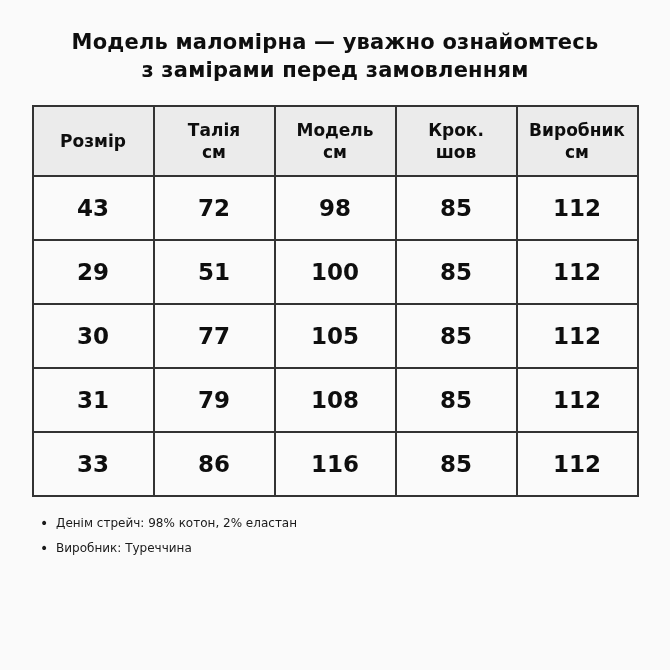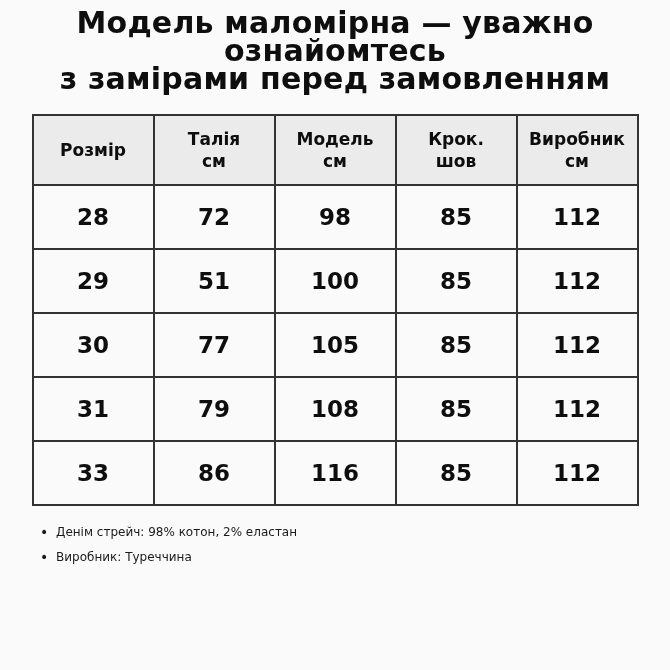--- a/index.html
+++ b/index.html
@@ -10,23 +10,23 @@
     font-family: "DejaVu Sans", "Liberation Sans", sans-serif;
     color: #0e0e0e;
     overflow: hidden;
   }
   .page {
     width: 670px;
     height: 670px;
     position: relative;
   }
   .title {
-    padding-top: 9px;
+    padding-top: 28px;
     text-align: center;
-    font-size: 30px;
+    font-size: 21px;
     font-weight: bold;
     line-height: 28px;
     letter-spacing: 0.2px;
   }
   .title-line { display: block; }
   table.size-table {
     border-collapse: collapse;
     width: 607px;
     margin: 21px auto 0 auto;
     table-layout: fixed;
@@ -103,21 +103,21 @@
           <span>шов</span>
         </th>
         <th>
           <span>Виробник</span>
           <span>см</span>
         </th>
       </tr>
     </thead>
     <tbody>
       <tr>
-        <td>28</td>
+        <td>43</td>
         <td>72</td>
         <td>98</td>
         <td>85</td>
         <td>112</td>
       </tr>
       <tr>
         <td>29</td>
         <td>51</td>
         <td>100</td>
         <td>85</td>

